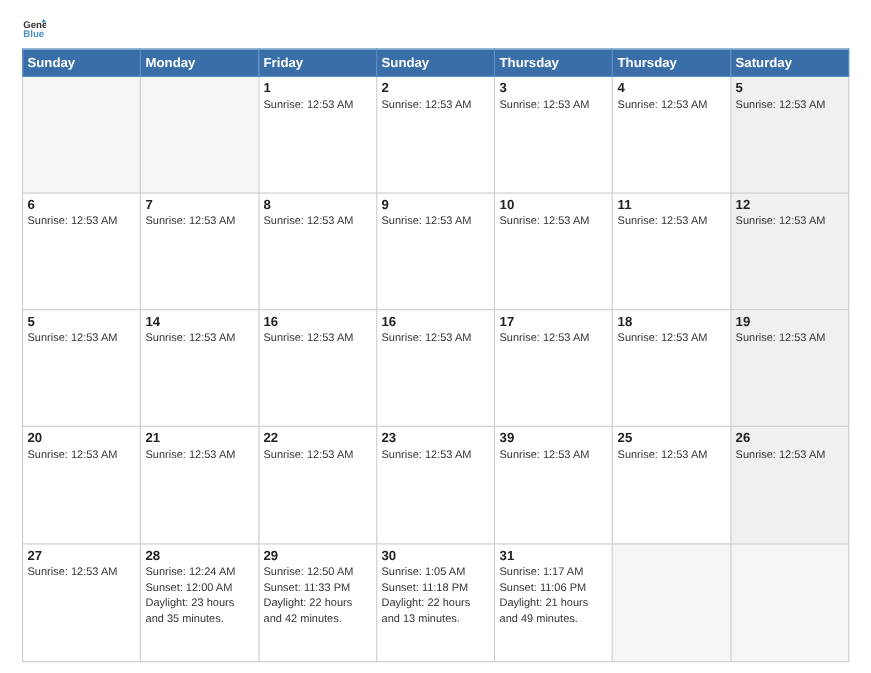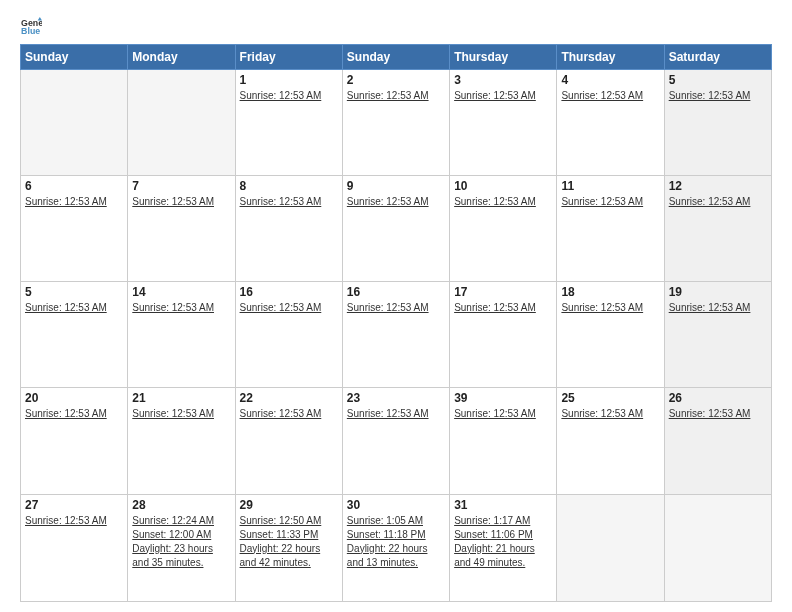--- a/index.html
+++ b/index.html
@@ -81,21 +81,20 @@
       font-size: 12px;
       font-weight: bold;
       color: #222;
       display: block;
       margin-bottom: 2px;
     }
     .day-info {
       font-size: 10px;
       color: #333;
       line-height: 1.4;
-      text-decoration: underline;
     }
   </style>
 </head>
 <body>
 
 <div class="page">
   <div class="header">
     <div class="logo">
       <svg class="logo-icon" viewBox="0 0 40 40">
         <text x="2" y="18" font-size="16" font-weight="bold" fill="#333">General</text>

